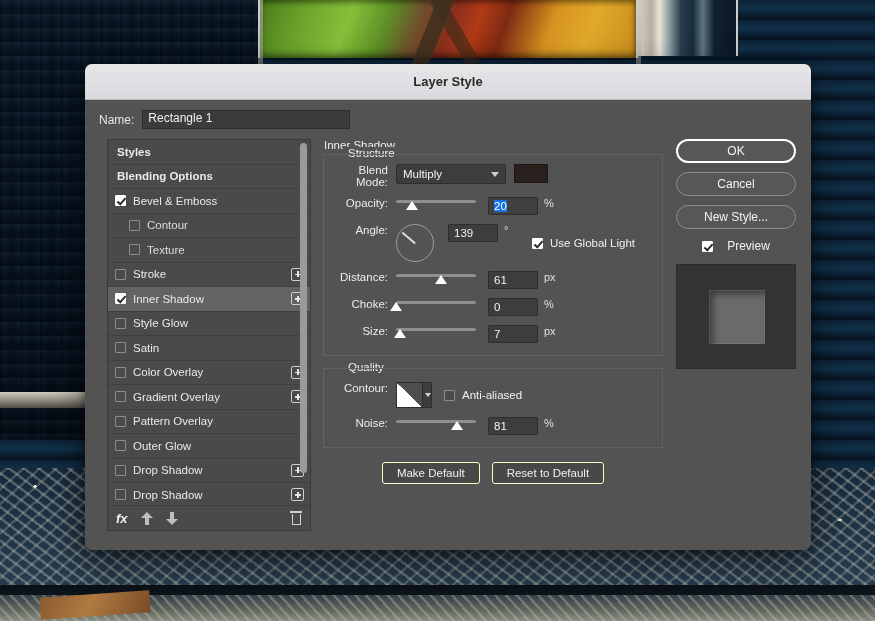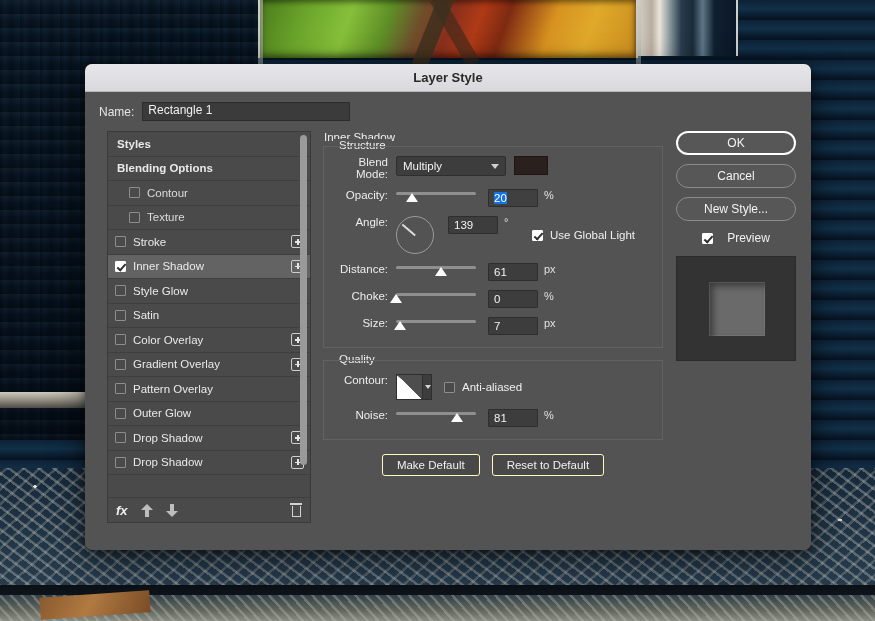--- a/index.html
+++ b/index.html
@@ -99,21 +99,21 @@
 
   
   #dialog {
     position: absolute; left: 85px; top: 64px; width: 726px; height: 486px;
     background: #535353; border-radius: 7px;
     box-shadow: 0 10px 34px rgba(0,0,0,.55), 0 2px 8px rgba(0,0,0,.4);
     overflow: hidden;
     color: #e8e8e8; font-size: 12px;
   }
   .titlebar {
-    height: 28px; background: linear-gradient(180deg, #e7e6e9 0%, #d9d8dc 100%);
+    height: 36px; background: linear-gradient(180deg, #e7e6e9 0%, #d9d8dc 100%);
     border-bottom: 1px solid #b7b6ba;
     display: flex; align-items: center; justify-content: center;
     color: #2a2a2a; font-size: 13px; font-weight: bold;
   }
   .dlg-body { padding: 10px 10px 0 14px; }
 
   
   .name-row { display: flex; align-items: center; gap: 8px; margin-bottom: 10px; }
   .name-row .lbl { font-size: 12px; color: #e6e6e6; }
   .name-input {
@@ -191,21 +191,21 @@
   .mid-col { width: 340px; }
   .group { position: relative; margin-bottom: 12px; }
   .group-title {
     font-size: 11.5px; color: #efefef; margin-bottom: 3px; padding-left: 1px;
   }
   .fieldset {
     border: 1px solid #626262; border-top: none; padding: 10px 10px 12px 6px;
     position: relative;
   }
   .fieldset .legend {
-    position: absolute; top: -7px; left: 10px; background: #535353;
+    position: absolute; top: -7px; left: 19px; background: #535353;
     padding: 0 5px; font-size: 11.5px; color: #efefef;
   }
   .fieldset::before, .fieldset::after {
     content: ""; position: absolute; top: 0; height: 1px; background: #626262;
   }
   .fieldset::before { left: 0; width: 10px; }
   .fieldset::after { left: 0; right: 0; width: auto; }
 
   .row { display: flex; margin-bottom: 9px; }
   .row:last-child { margin-bottom: 0; }
@@ -340,20 +340,24 @@
     <div class="cols">
 
       <div class="styles-col">
         <div class="styles-box">
           <div class="styles-list" id="styles-list">
               <div class="style-item plain">
                 <span class="nm">Styles</span>
               </div>
               <div class="style-item plain">
                 <span class="nm">Blending Options</span>
+              </div>
+              <div class="style-item">
+                <span class="cb on"></span>
+                <span class="nm">Bevel &amp; Emboss</span>
               </div>
               <div class="style-item sub">
                 <span class="cb"></span>
                 <span class="nm">Contour</span>
               </div>
               <div class="style-item sub">
                 <span class="cb"></span>
                 <span class="nm">Texture</span>
               </div>
               <div class="style-item">

